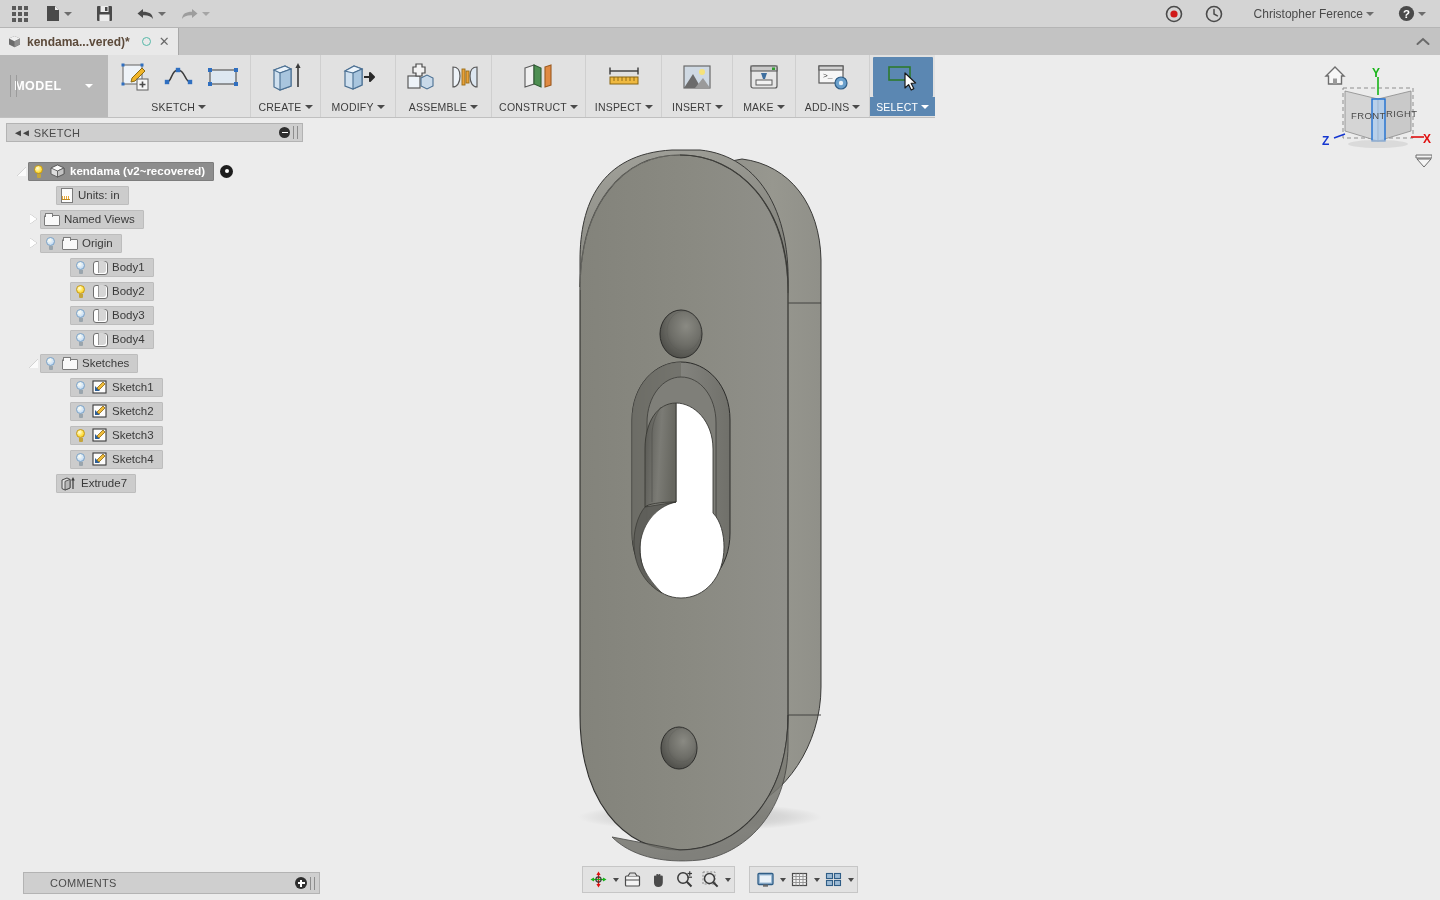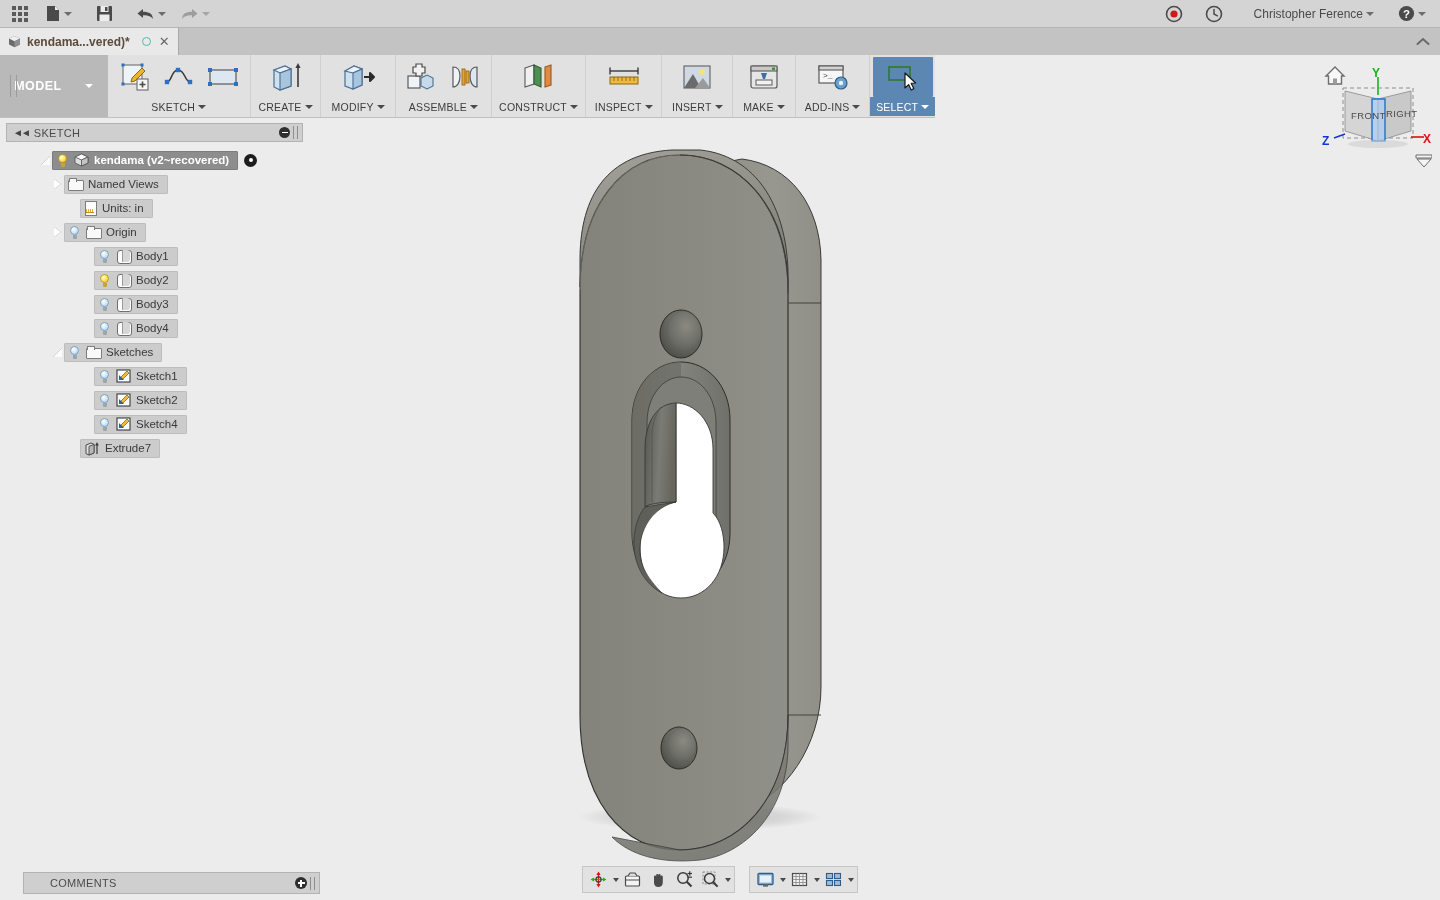--- a/index.html
+++ b/index.html
@@ -115,21 +115,21 @@
   .bh-collapse { padding: 0 5px 0 6px; color: #444; font-size: 10px; letter-spacing: -2px; cursor: pointer;}
   .bh-title { letter-spacing: .3px; }
   .bh-right { margin-left: auto; display: flex; align-items: center; gap: 3px; padding-right: 4px; }
   .minus-circle {
     width: 11px; height: 11px; border-radius: 50%; background: #2e2e2e;
     display: flex; align-items: center; justify-content: center; cursor: pointer;
   }
   .minus-circle::after { content:""; width:6px; height:1.6px; background:#fff; display:block;}
   .vgrip { width: 5px; height: 13px; border-left: 1px solid #8d8d8d; border-right: 1px solid #8d8d8d; }
 
-  .tree { position: absolute; left: 0; top: 148px; width: 303px; font-size: 11.5px; color: #3a3a3a; margin-left: 24px; }
+  .tree { position: absolute; left: 0; top: 159px; width: 303px; font-size: 11.5px; color: #3a3a3a; }
   .trow { display: flex; align-items: center; height: 24px; }
   .twist {
     width: 14px; display: flex; align-items: center; justify-content: center; flex: none; cursor: pointer;
   }
   .tri-right { width:0;height:0;border-top:5px solid transparent;border-bottom:5px solid transparent;border-left:7px solid #fff; filter: drop-shadow(0 0 0.6px #6a6a6a); }
   .tri-down {
     width: 0; height: 0;
     border-left: 9px solid transparent;
     border-bottom: 9px solid #fbfbfb;
     filter: drop-shadow(0 0 0.7px #6a6a6a);
@@ -796,34 +796,34 @@
           </span>
           <span class="cubeicon"><svg width="15" height="14" viewBox="0 0 15 14">
               <polygon points="7.5,1 14,4 14,10 7.5,13 1,10 1,4" fill="#dedede" stroke="#5a5a5a" stroke-width="0.9"></polygon>
               <polygon points="7.5,1 14,4 7.5,7 1,4" fill="#fbfbfb" stroke="#5a5a5a" stroke-width="0.9"></polygon>
               <polygon points="7.5,7 14,4 14,10 7.5,13" fill="#c4c4c4" stroke="#5a5a5a" stroke-width="0.9"></polygon>
             </svg></span>
           <span class="tlabel">kendama (v2~recovered)</span>
         </div>
         <span class="rootdot"></span>
       </div>
+      <div class="trow" style="padding-left: 42px;">
+        <span class="twist"></span>
+        <div class="tpill">
+          <span class="docicon"></span>
+          <span class="tlabel">Units: in</span>
+        </div>
+      </div>
       <div class="trow" style="padding-left: 26px;">
         <span class="twist">
           <span class="tri-right"></span>
         </span>
         <div class="tpill">
           <span class="folder"></span>
           <span class="tlabel">Named Views</span>
-        </div>
-      </div>
-      <div class="trow" style="padding-left: 42px;">
-        <span class="twist"></span>
-        <div class="tpill">
-          <span class="docicon"></span>
-          <span class="tlabel">Units: in</span>
         </div>
       </div>
       <div class="trow" style="padding-left: 26px;">
         <span class="twist">
           <span class="tri-right"></span>
         </span>
         <div class="tpill">
           <span class="bulb ">
             <span class="glass"></span>
             <span class="base"></span>
@@ -910,20 +910,35 @@
           <span class="bulb ">
             <span class="glass"></span>
             <span class="base"></span>
           </span>
           <span class="sketchicon"><svg width="15" height="14" viewBox="0 0 15 14">
               <rect x="1" y="1" width="13" height="12" fill="#fcfcfc" stroke="#3a3a3a" stroke-width="1.1"></rect>
               <path d="M 3,11 L 3,6 L 8,11 Z" fill="#2e5f96"></path>
               <path d="M 5,8 L 11,2 L 13,4 L 7,10 Z" fill="#f0bc3a" stroke="#8a6612" stroke-width="0.8"></path>
             </svg></span>
           <span class="tlabel">Sketch2</span>
+        </div>
+      </div>
+      <div class="trow" style="padding-left: 56px;">
+        <span class="twist"></span>
+        <div class="tpill">
+          <span class="bulb on">
+            <span class="glass"></span>
+            <span class="base"></span>
+          </span>
+          <span class="sketchicon"><svg width="15" height="14" viewBox="0 0 15 14">
+              <rect x="1" y="1" width="13" height="12" fill="#fcfcfc" stroke="#3a3a3a" stroke-width="1.1"></rect>
+              <path d="M 3,11 L 3,6 L 8,11 Z" fill="#2e5f96"></path>
+              <path d="M 5,8 L 11,2 L 13,4 L 7,10 Z" fill="#f0bc3a" stroke="#8a6612" stroke-width="0.8"></path>
+            </svg></span>
+          <span class="tlabel">Sketch3</span>
         </div>
       </div>
       <div class="trow" style="padding-left: 56px;">
         <span class="twist"></span>
         <div class="tpill">
           <span class="bulb ">
             <span class="glass"></span>
             <span class="base"></span>
           </span>
           <span class="sketchicon"><svg width="15" height="14" viewBox="0 0 15 14">

